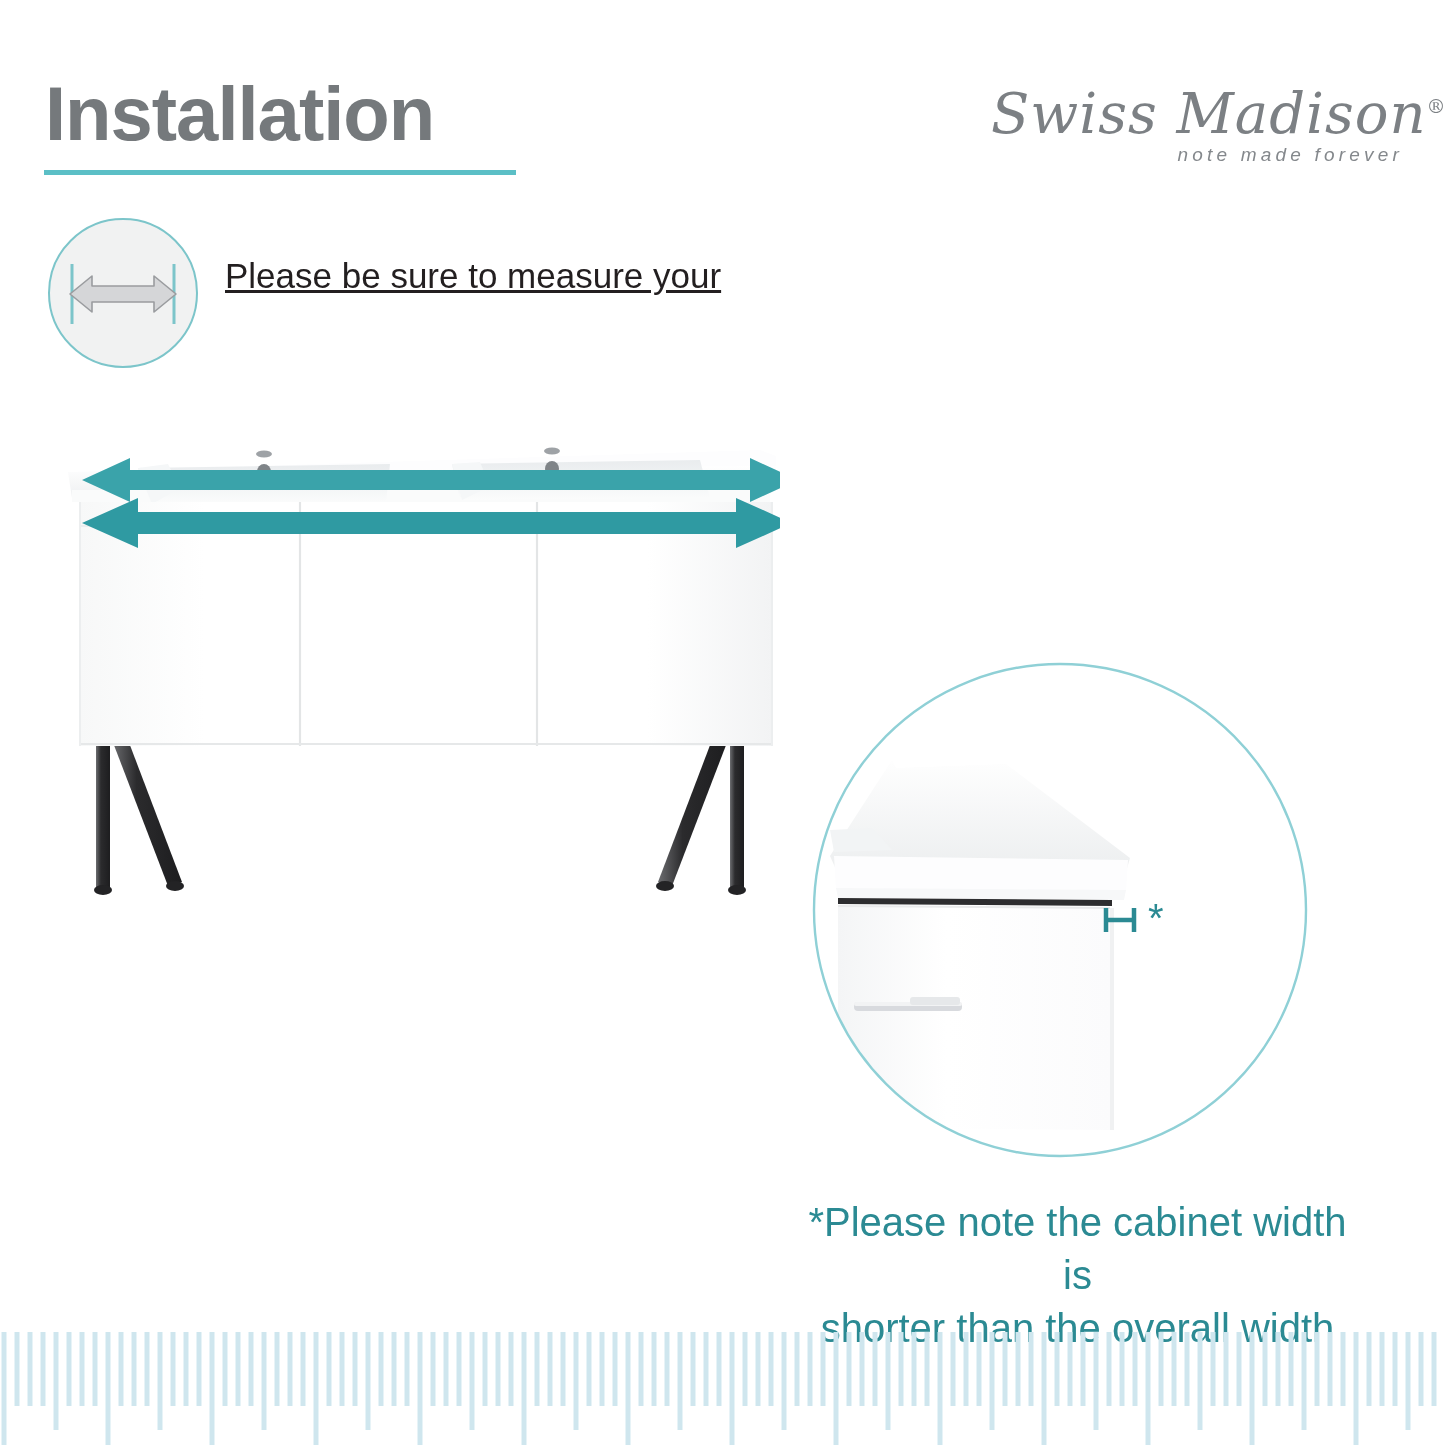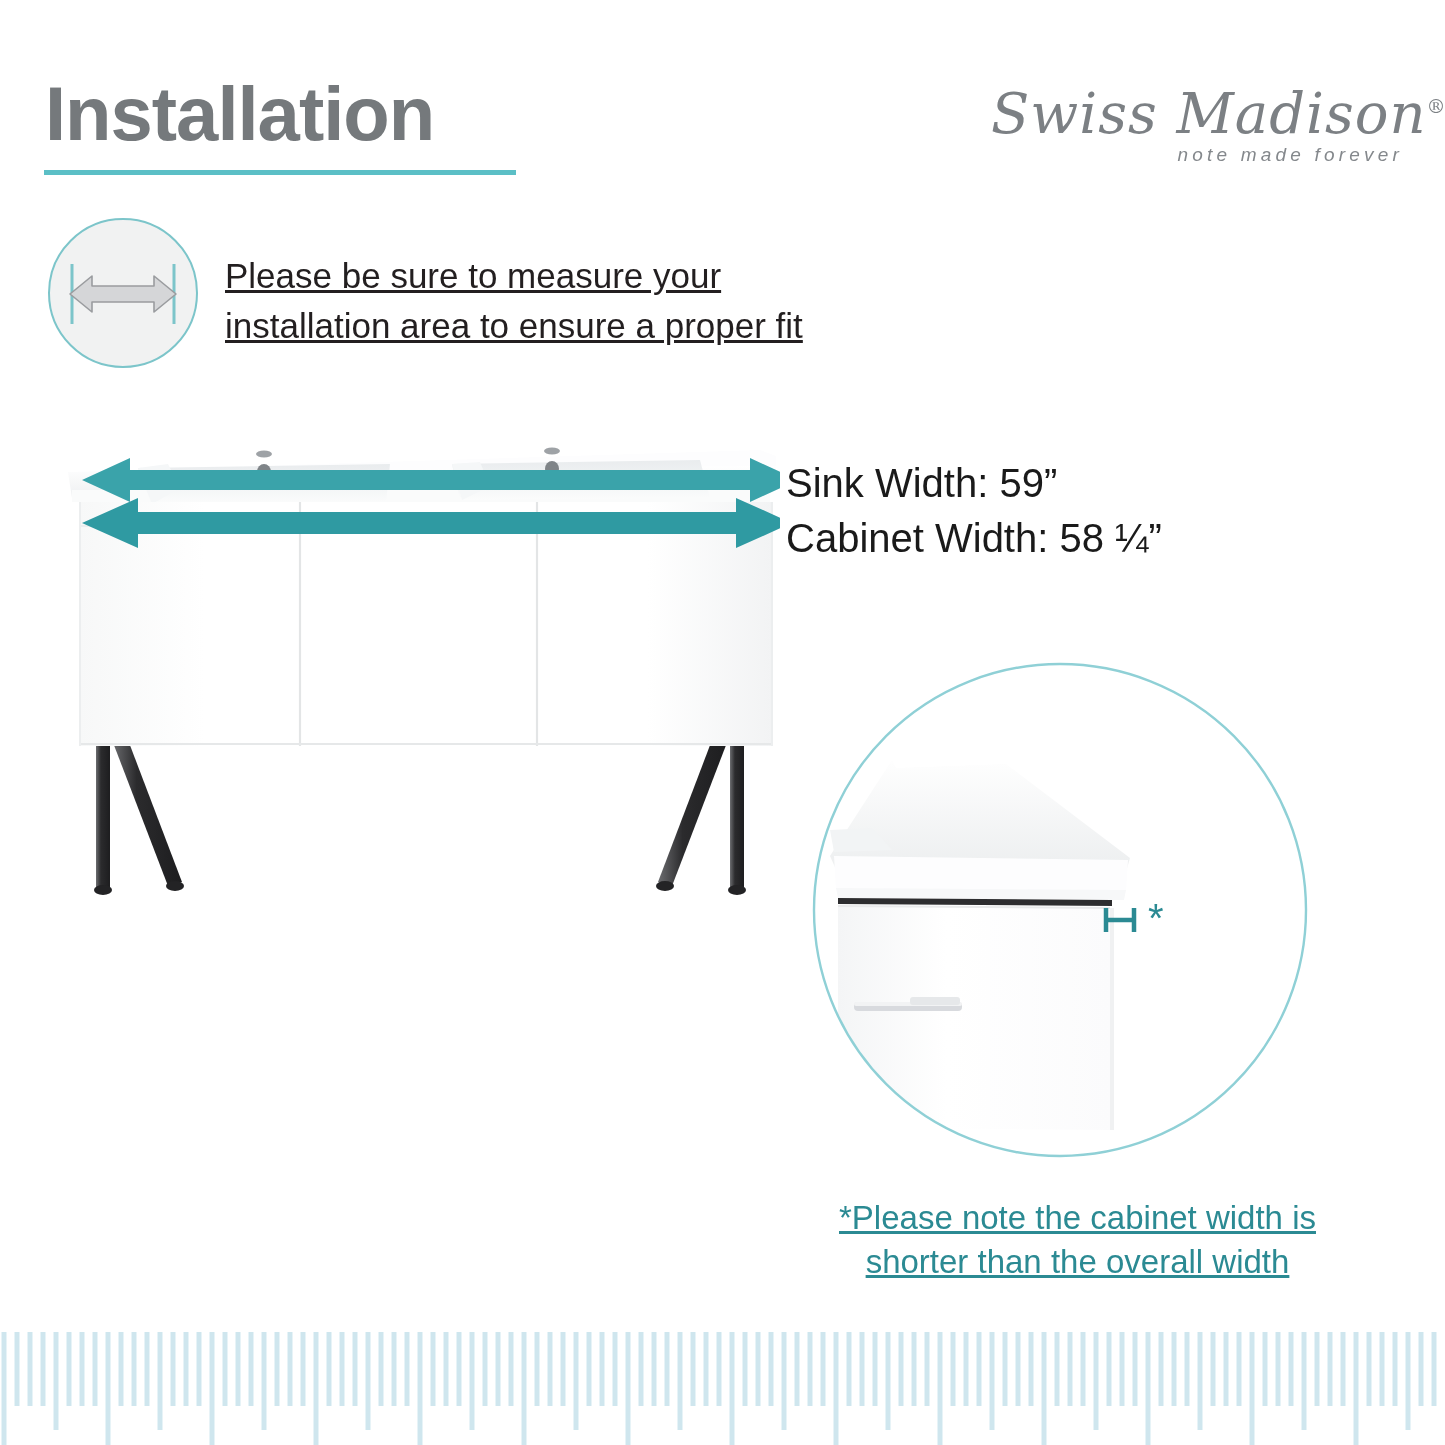--- a/index.html
+++ b/index.html
@@ -129,24 +129,23 @@
     height: 500px;
   }
 
   
   #detail-caption {
     position: absolute;
     left: 795px;
     top: 1148px;
     width: 565px;
     text-align: center;
-    font-size: 33px;
+    font-size: 40px;
     line-height: 1.33;
     color: #2b8a93;
-    text-decoration: underline;
   }
 
   
   #ruler {
     position: absolute;
     left: 0;
     top: 1284px;
     width: 1445px;
     height: 161px;
   }
@@ -169,21 +168,20 @@
   <div id="measure-icon">
     <svg width="146" height="146" viewBox="0 0 146 146">
       <line x1="22" y1="44" x2="22" y2="104" stroke="#7cc5ca" stroke-width="3"></line>
       <line x1="124" y1="44" x2="124" y2="104" stroke="#7cc5ca" stroke-width="3"></line>
       <path d="M 20 74 L 42 56 L 42 66 L 104 66 L 104 56 L 126 74 L 104 92 L 104 82 L 42 82 L 42 92 Z" fill="#d5d6d8" stroke="#9a9c9f" stroke-width="1.6" stroke-linejoin="round"></path>
     </svg>
   </div>
 
   <div id="measure-note">
     <div>Please be sure to measure your</div>
-    <div>installation area to ensure a proper fit</div>
   </div>
 
   <div id="vanity">
     <svg width="720" height="480" viewBox="0 0 720 480">
       <defs>
         <linearGradient id="topGrad" x1="0" y1="0" x2="0" y2="1">
           <stop offset="0%" stop-color="#ffffff"></stop>
           <stop offset="100%" stop-color="#eef0f1"></stop>
         </linearGradient>
         <linearGradient id="doorGrad" x1="0" y1="0" x2="1" y2="0">
@@ -245,24 +243,20 @@
 
       <g>
         <path d="M 22 52 L 70 30 L 70 42 L 690 42 L 690 30 L 738 52 L 690 74 L 690 62 L 70 62 L 70 74 Z" fill="#3aa3aa"></path>
       </g>
       <g>
         <path d="M 22 95 L 78 70 L 78 84 L 676 84 L 676 70 L 732 95 L 676 120 L 676 106 L 78 106 L 78 120 Z" fill="#2f9aa2"></path>
       </g>
     </svg>
   </div>
 
-  <div id="dim-labels">
-    <div>Sink Width: 59”</div>
-    <div>Cabinet Width: 58 ¼”</div>
-  </div>
 
   <div id="detail-circle">
     <svg width="500" height="500" viewBox="0 0 500 500">
       <defs>
         <clipPath id="circClip">
           <circle cx="250" cy="250" r="246"></circle>
         </clipPath>
         <linearGradient id="dTop" x1="0" y1="0" x2="0" y2="1">
           <stop offset="0%" stop-color="#ffffff"></stop>
           <stop offset="100%" stop-color="#eceeef"></stop>

